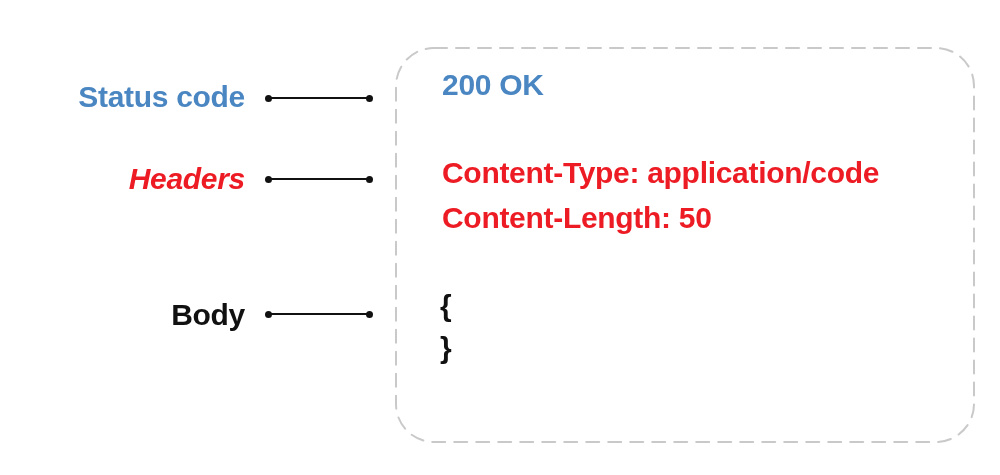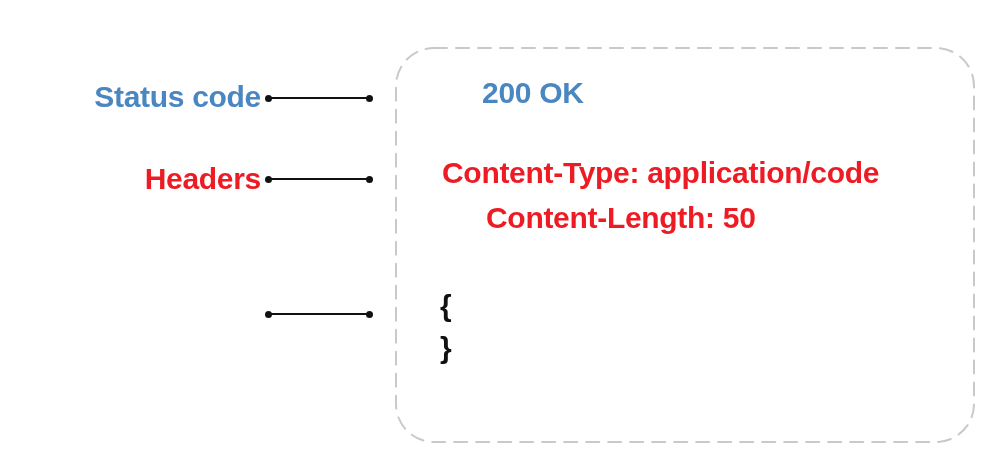--- a/index.html
+++ b/index.html
@@ -20,24 +20,23 @@
   
   .label {
     position: absolute;
     left: 0;
     width: 245px;
     text-align: right;
     font-size: 30px;
     line-height: 34px;
     letter-spacing: -0.3px;
     white-space: nowrap;
-    padding-left: 16px;
   }
   .label-status  { top: 80px;  color: var(--blue); }
-  .label-headers { top: 162px; color: var(--red); }
+  .label-headers { top: 162px; color: var(--red); font-style: italic; }
   .label-body    { top: 298px; color: var(--black); }
 
   
   .connector {
     position: absolute;
     left: 265px;
     width: 108px;
     height: 8px;
   }
   .connector-status  { top: 94px; }
@@ -76,23 +75,23 @@
     top: 0;
   }
   .response-box .content-line {
     position: absolute;
     left: 47px;
     font-size: 30px;
     line-height: 36px;
     letter-spacing: -0.3px;
     white-space: nowrap;
   }
-  .status-line  { top: 28px;  color: var(--blue); margin-left: 40px; }
+  .status-line  { top: 20px;  color: var(--blue); }
   .header-line-1 { top: 108px; color: var(--red); }
-  .header-line-2 { top: 153px; color: var(--red); margin-left: 44px; }
+  .header-line-2 { top: 153px; color: var(--red); }
 
   .body-json {
     position: absolute;
     left: 45px;
     top: 238px;
     color: var(--black);
   }
   .body-json .body-line {
     font-size: 30px;
     line-height: 42px;
@@ -100,20 +99,21 @@
     white-space: pre; 
   }
 </style>
 </head>
 <body>
 
 <div class="canvas">
 
   <div class="label label-status">Status code</div>
   <div class="label label-headers">Headers</div>
+  <div class="label label-body">Body</div>
 
   <div class="connector connector-status">
     <span class="dot dot-left"></span>
     <span class="line"></span>
     <span class="dot dot-right"></span>
   </div>
   <div class="connector connector-headers">
     <span class="dot dot-left"></span>
     <span class="line"></span>
     <span class="dot dot-right"></span>

